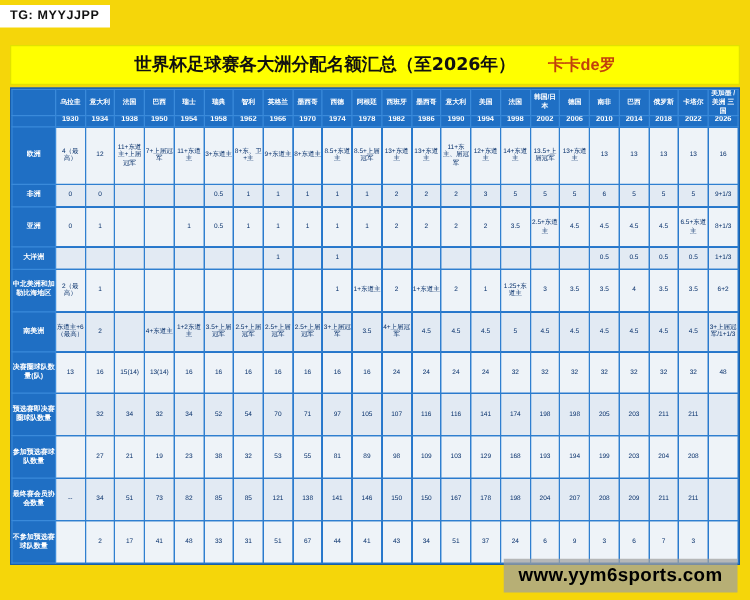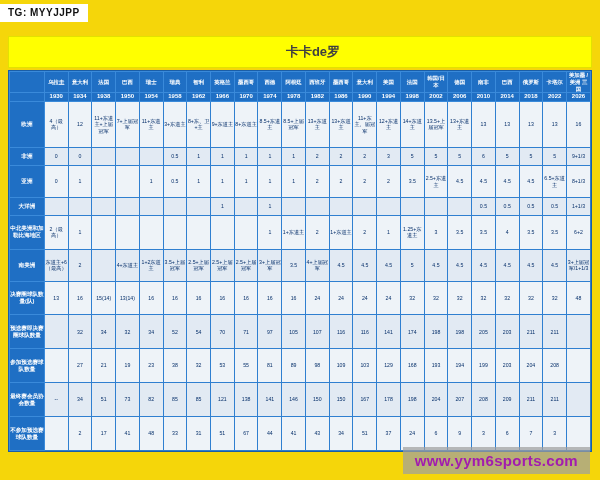--- a/index.html
+++ b/index.html
@@ -20,21 +20,21 @@
     position:absolute;left:8px;right:8px;top:36px;height:30px;
     background:#ffff00;
     display:flex;align-items:center;justify-content:center;
     border:1px solid #e2e200;
   }
   .title-band .t{
     font-family:"DejaVu Sans","Liberation Sans",sans-serif;
     font-size:14px;font-weight:bold;color:#111;
   }
   .title-band .sub{
-    font-size:13px;font-weight:bold;color:#404040;margin-left:26px;
+    font-size:13px;font-weight:bold;color:#c2410c;margin-left:26px;
   }
   .tbl-wrap{
     position:absolute;left:8px;right:8px;top:70px;bottom:28px;
     background:#1f6fc4;
     border:1px solid #1b5ea6;
     overflow:hidden;
   }
   table{
     width:100%;height:100%;
     border-collapse:collapse;
@@ -67,32 +67,33 @@
     background:#1f6fc4;
     color:#ffffff;
     font-weight:bold;
     font-size:5.6px;
     border:1px solid #3a8ada;
   }
   tbody tr:nth-child(even) td:not(.rowhead){background:#e2eaf3;}
   .wm{
     position:absolute;right:10px;bottom:6px;
     background:rgba(160,160,160,.72);
-    color:#a21caf;
+    color:#000000;
     font-size:15px;font-weight:bold;
     padding:5px 12px;
     letter-spacing:.3px;
   }
 </style>
 </head>
 <body>
 
 <div class="tg-badge">TG: MYYJJPP</div>
 
 <div class="title-band">
+  <span class="t">世界杯足球赛各大洲分配名额汇总（至2026年）</span>
   <span class="sub">卡卡de罗</span>
 </div>
 
 <div class="tbl-wrap">
   <table>
     <colgroup id="cg">
         <col style="width: 6%;">
         <col style="width: 4.08696%;">
         <col style="width: 4.08696%;">
         <col style="width: 4.08696%;">

